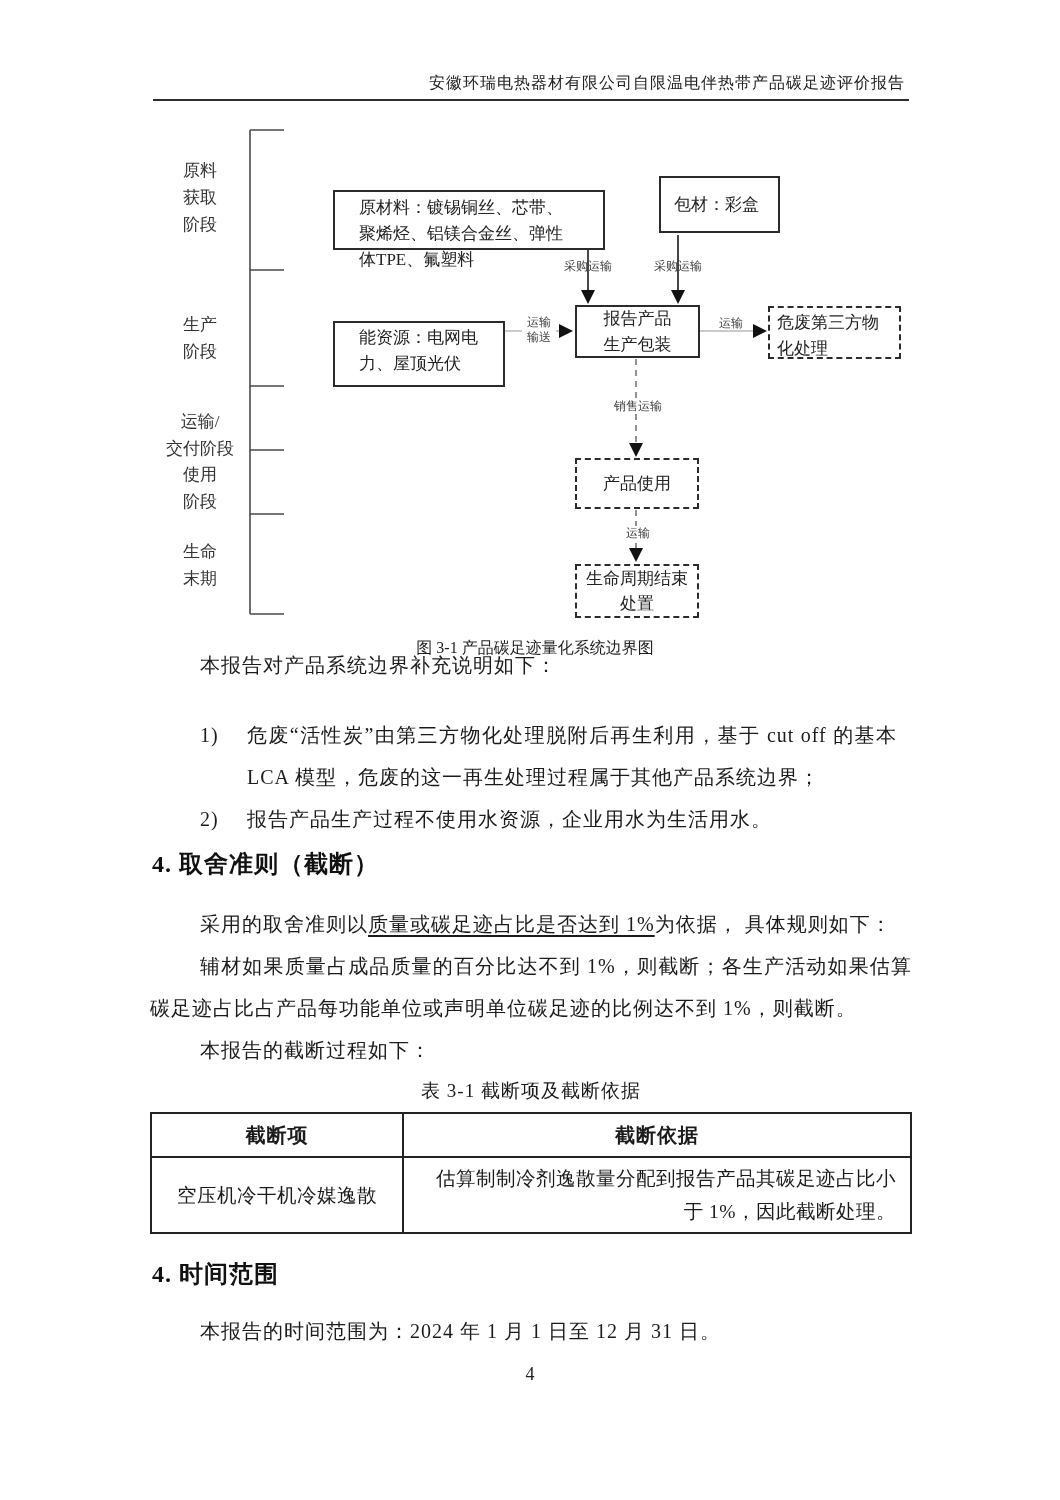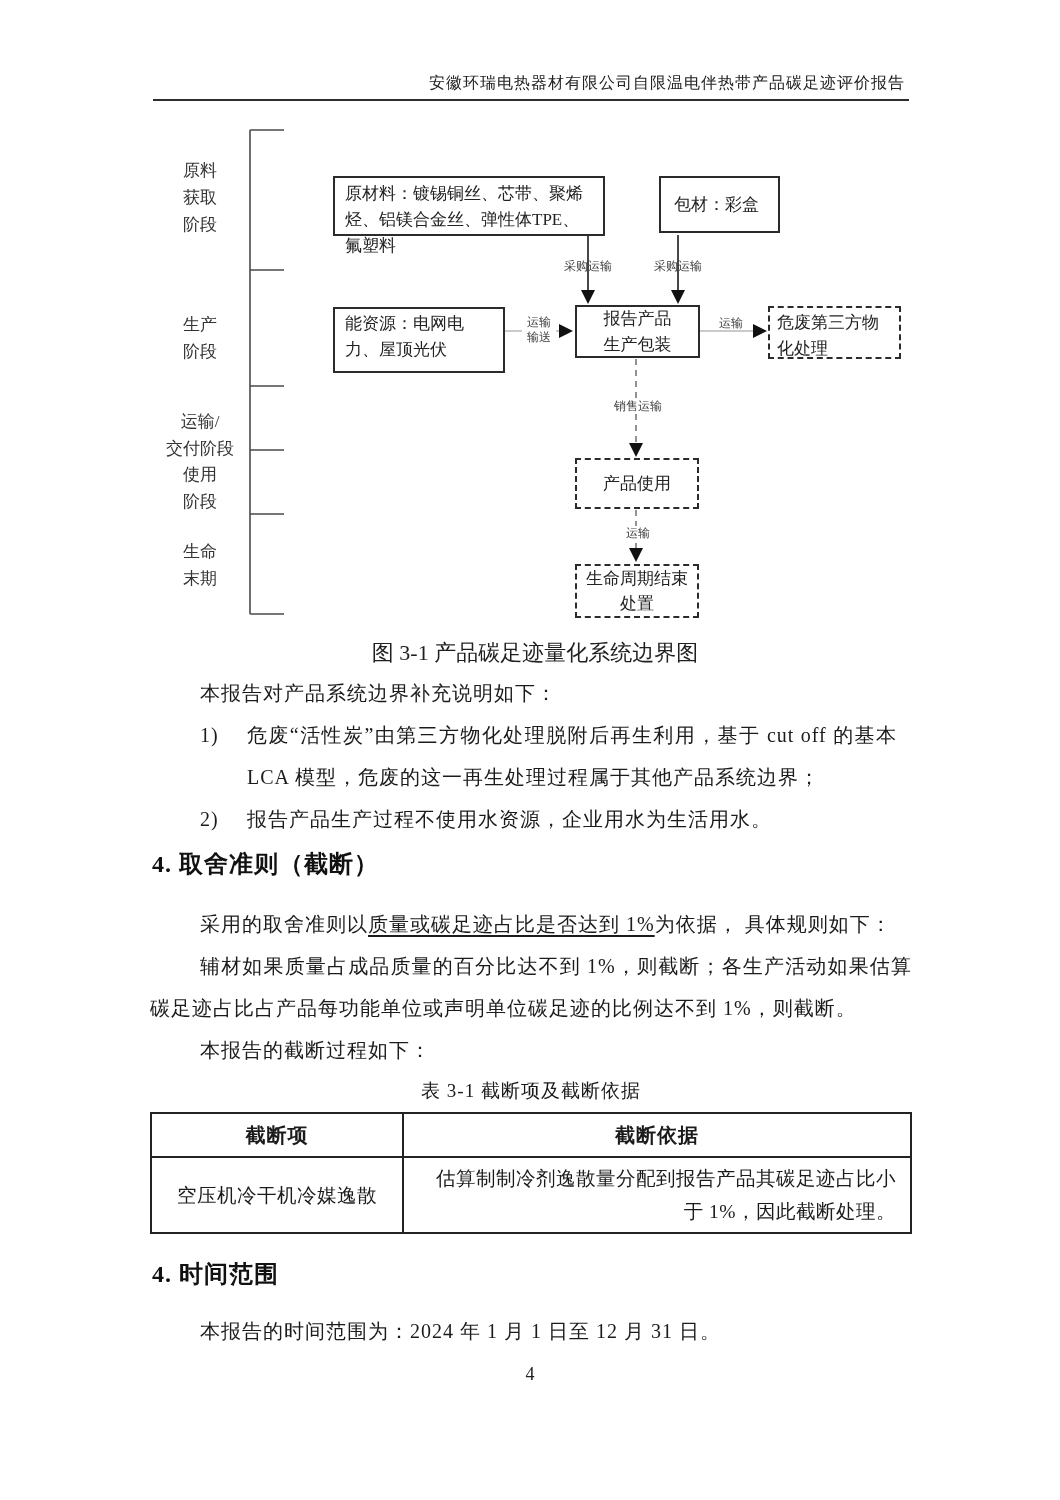--- a/index.html
+++ b/index.html
@@ -11,26 +11,26 @@
   .header-rule{position:absolute;left:153px;top:99px;width:756px;height:2px;background:#2e2e2e;}
 
   
   .diagram{position:absolute;left:140px;top:118px;width:790px;height:552px;}
   .diagram svg{position:absolute;left:0;top:0;}
   .stage{position:absolute;left:0;width:120px;text-align:center;font-size:17px;line-height:27px;
          color:#333;white-space:pre-line;}
   .dbox{position:absolute;border:2px solid #2b2b2b;background:#fff;box-sizing:border-box;
         font-size:17px;line-height:26px;color:#222;}
   .dbox.dashed{border-style:dashed;}
-  .dbox.pad{padding:3px 10px;}
+  .dbox.pad{padding:3px 24px;margin-top:14px;}
   .dbox.center{display:flex;align-items:center;justify-content:center;text-align:center;}
   .preline{white-space:pre-line;}
   .alabel{position:absolute;font-size:12px;color:#3d3d3d;text-align:center;white-space:pre-line;line-height:15px;}
   .onwhite{background:#fff;padding:0 2px;}
-  .fig-caption{position:absolute;left:0;top:520px;width:790px;text-align:center;font-size:22px;color:#1f1f1f;}
+  .fig-caption{position:absolute;left:0;top:520px;width:790px;text-align:center;font-size:16px;color:#1f1f1f;}
 
   
   .p{position:absolute;left:150px;width:762px;font-size:20px;line-height:42px;
      letter-spacing:1px;text-align:justify;color:#1b1b1b;}
   .indent{text-indent:50px;}
   .list-item{position:absolute;left:200px;width:700px;font-size:20px;line-height:42px;letter-spacing:1px;}
   .list-item .num{position:absolute;left:0;top:0;}
   .list-item .li-text{display:block;margin-left:47px;width:650px;text-align:justify;}
   .h-sec{position:absolute;left:152px;font-size:24px;font-weight:bold;letter-spacing:1px;color:#111;}
   .u{text-decoration:underline;text-underline-offset:4px;}
@@ -106,21 +106,21 @@
     <div class="alabel" style="left:510px;top:141px;width:56px;">采购运输</div>
     <div class="alabel onwhite" style="left:382px;top:197px;width:30px;">运输
 输送</div>
     <div class="alabel" style="left:575px;top:198px;width:32px;">运输</div>
     <div class="alabel onwhite" style="left:468px;top:281px;width:56px;">销售运输</div>
     <div class="alabel onwhite" style="left:482px;top:408px;width:28px;">运输</div>
 
     <div class="fig-caption">图 3-1 产品碳足迹量化系统边界图</div>
   </div>
 
-  <div class="p indent" style="top:672px">本报告对产品系统边界补充说明如下：</div>
+  <div class="p indent" style="top:644px">本报告对产品系统边界补充说明如下：</div>
 
   <div class="list-item" style="top:714px">
     <span class="num">1)</span>
     <span class="li-text">危废“活性炭”由第三方物化处理脱附后再生利用，基于 cut off 的基本 LCA 模型，危废的这一再生处理过程属于其他产品系统边界；</span>
   </div>
   <div class="list-item" style="top:798px">
     <span class="num">2)</span>
     <span class="li-text">报告产品生产过程不使用水资源，企业用水为生活用水。</span>
   </div>
 

